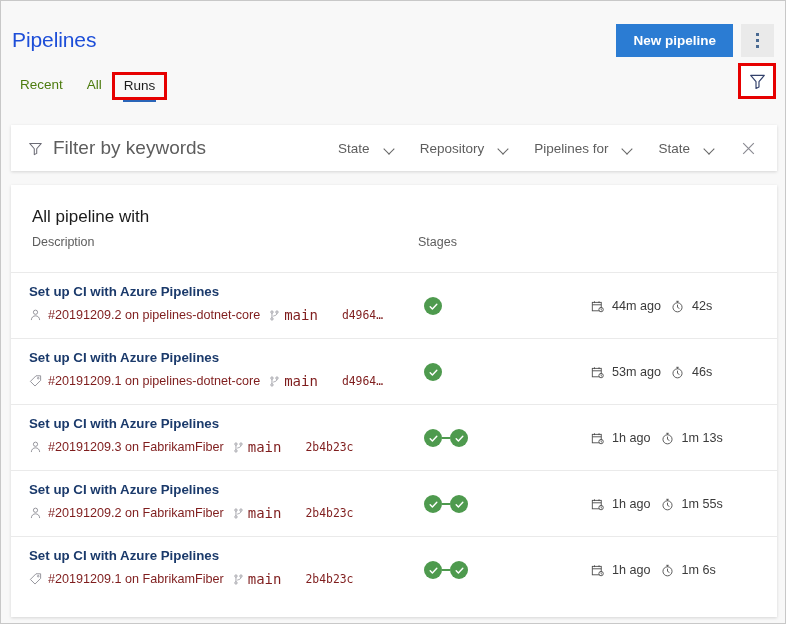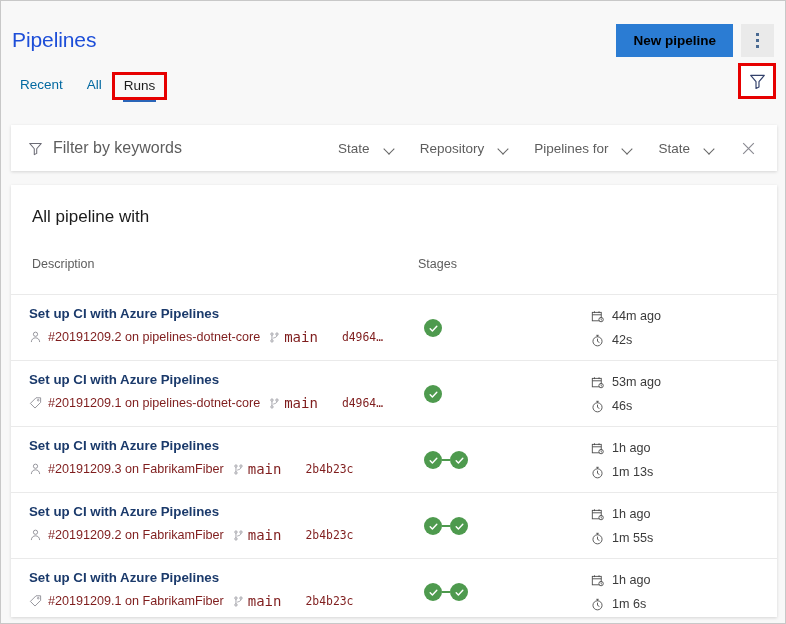--- a/index.html
+++ b/index.html
@@ -35,21 +35,21 @@
   .tabbar {
     position: absolute;
     left: 7px; top: 72px;
     display: flex;
     align-items: center;
     gap: 0px;
   }
   .tab {
     position: relative;
     font-size: 13.5px;
-    color: #0369a1;
+    color: #4d7c0f;
     padding: 4px 12px 6px 12px;
     cursor: pointer;
     white-space: nowrap;
   }
   .tab.active { color: #1b1b1b; }
   .tab.active::after {
     content: "";
     position: absolute;
     left: 9px; right: 9px; bottom: -4px;
     height: 2px;
@@ -59,21 +59,21 @@
     outline: 3px solid #e60000;
     outline-offset: -1px;
     padding: 4px 10px 5px 10px;
   }
 
   .new-pipeline-btn {
     position: absolute;
     right: 52px; top: 23px;
     height: 33px;
     background: #2b7cd3;
-    color: #000000;
+    color: #ffffff;
     border: none;
     font-family: "Liberation Sans", sans-serif;
     font-size: 13.5px;
     font-weight: 600;
     padding: 0 17px;
     cursor: pointer;
     white-space: nowrap;
   }
   .more-btn {
     position: absolute;
@@ -112,21 +112,21 @@
     align-items: center;
   }
   .filter-keyword {
     display: flex; align-items: center;
     gap: 10px;
     margin-left: 17px;
     flex: 1;
     cursor: text;
   }
   .filter-keyword .ph {
-    font-size: 16px;
+    font-size: 19px;
     color: #5d5d5d;
   }
   .filter-dd {
     display: flex; align-items: center;
     gap: 15px;
     font-size: 13.5px;
     color: #5d5d5d;
     margin-right: 24px;
     cursor: pointer;
     white-space: nowrap;
@@ -163,21 +163,21 @@
   .list-title {
     font-size: 17px;
     color: #1b1b1b;
     padding: 22px 0 0 21px;
     font-weight: 400;
   }
   .col-header {
     position: relative;
     height: 42px;
     border-bottom: 1px solid #eaeaea;
-    margin-top: 26px;
+    margin-top: 4px;
   }
   .col-header .ch-desc {
     position: absolute;
     left: 21px; top: 4px;
     font-size: 12.5px;
     color: #5d5d5d;
   }
   .col-header .ch-stages {
     position: absolute;
     left: 407px; top: 4px;
@@ -250,21 +250,20 @@
   .stage-connector {
     width: 8px; height: 1.6px;
     background: #4e9a4e;
   }
 
   .time-cell {
     position: absolute;
     left: 580px; top: 0;
     height: 66px;
     display: flex;
-    flex-direction: column;
     justify-content: center;
     gap: 10px;
   }
   .time-line {
     display: flex;
     align-items: center;
     gap: 8px;
     font-size: 12.6px;
     color: #3b3b3b;
     white-space: nowrap;

